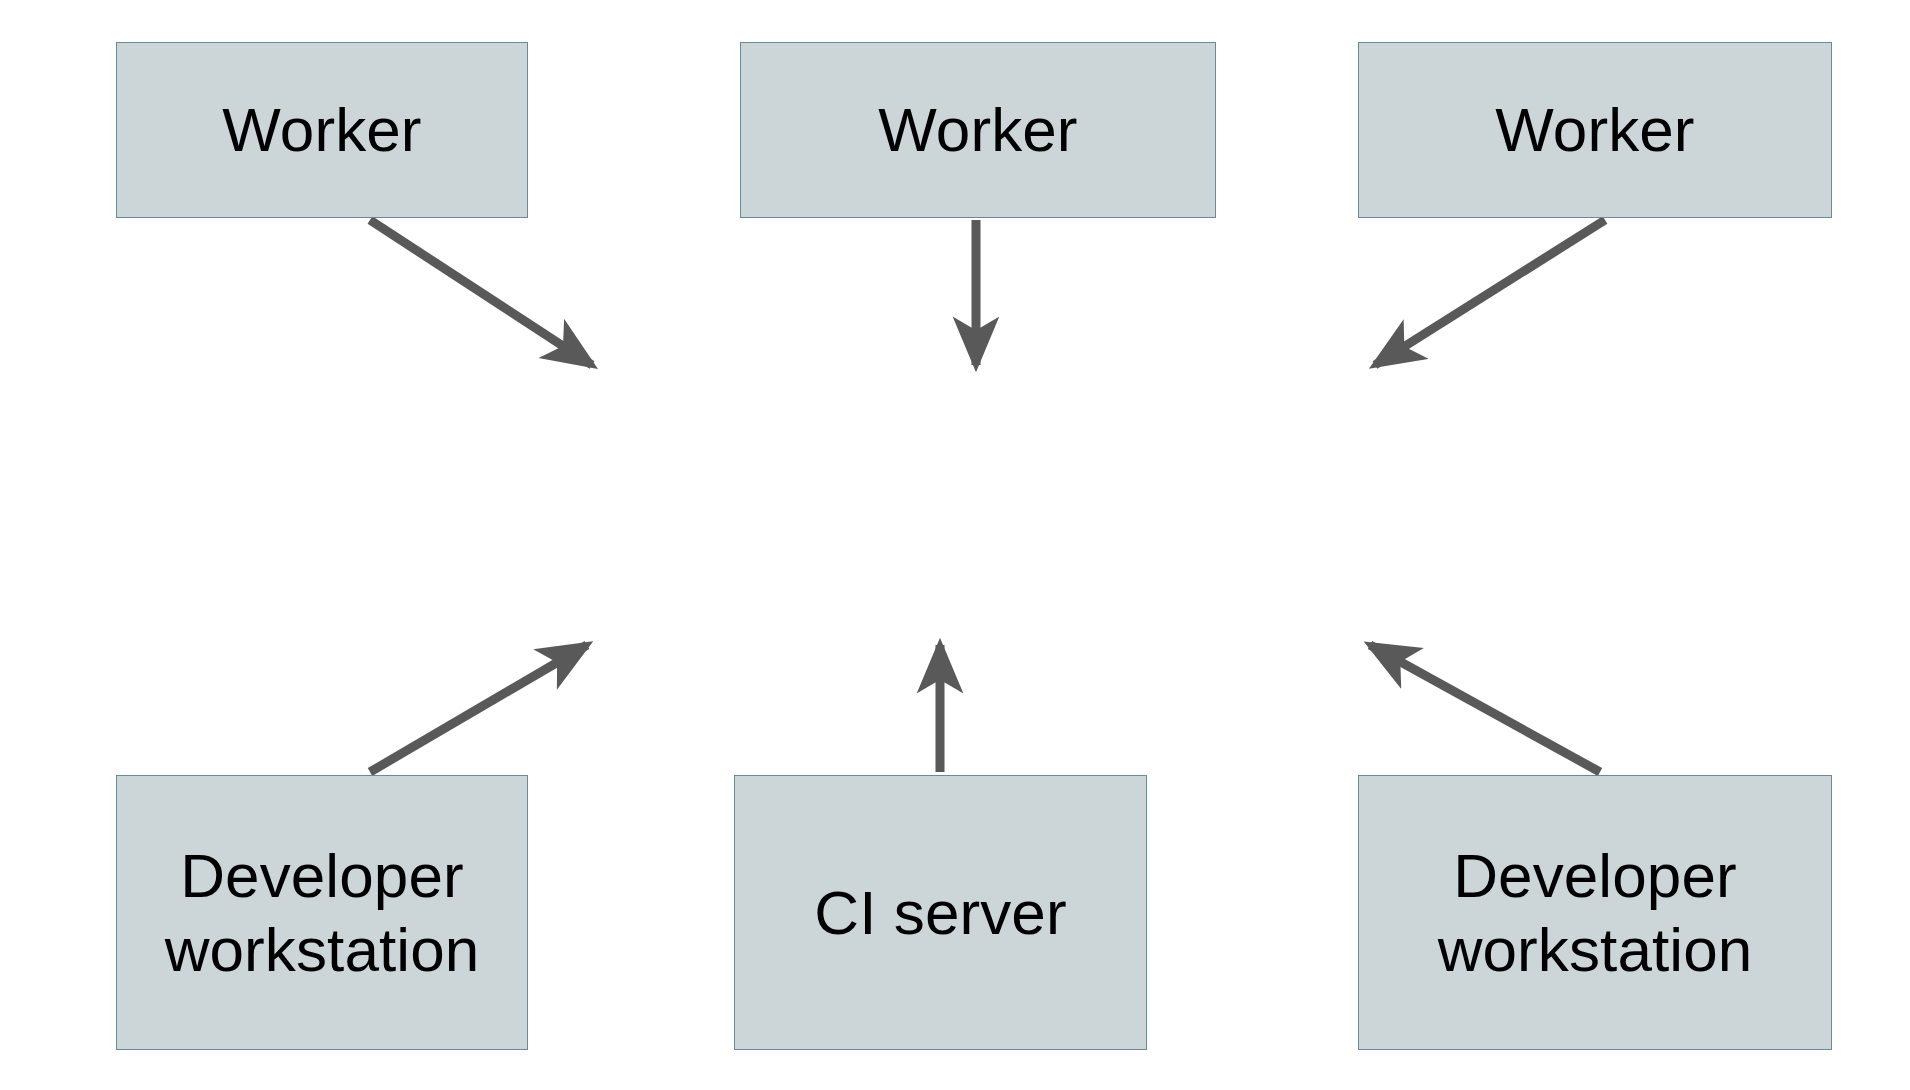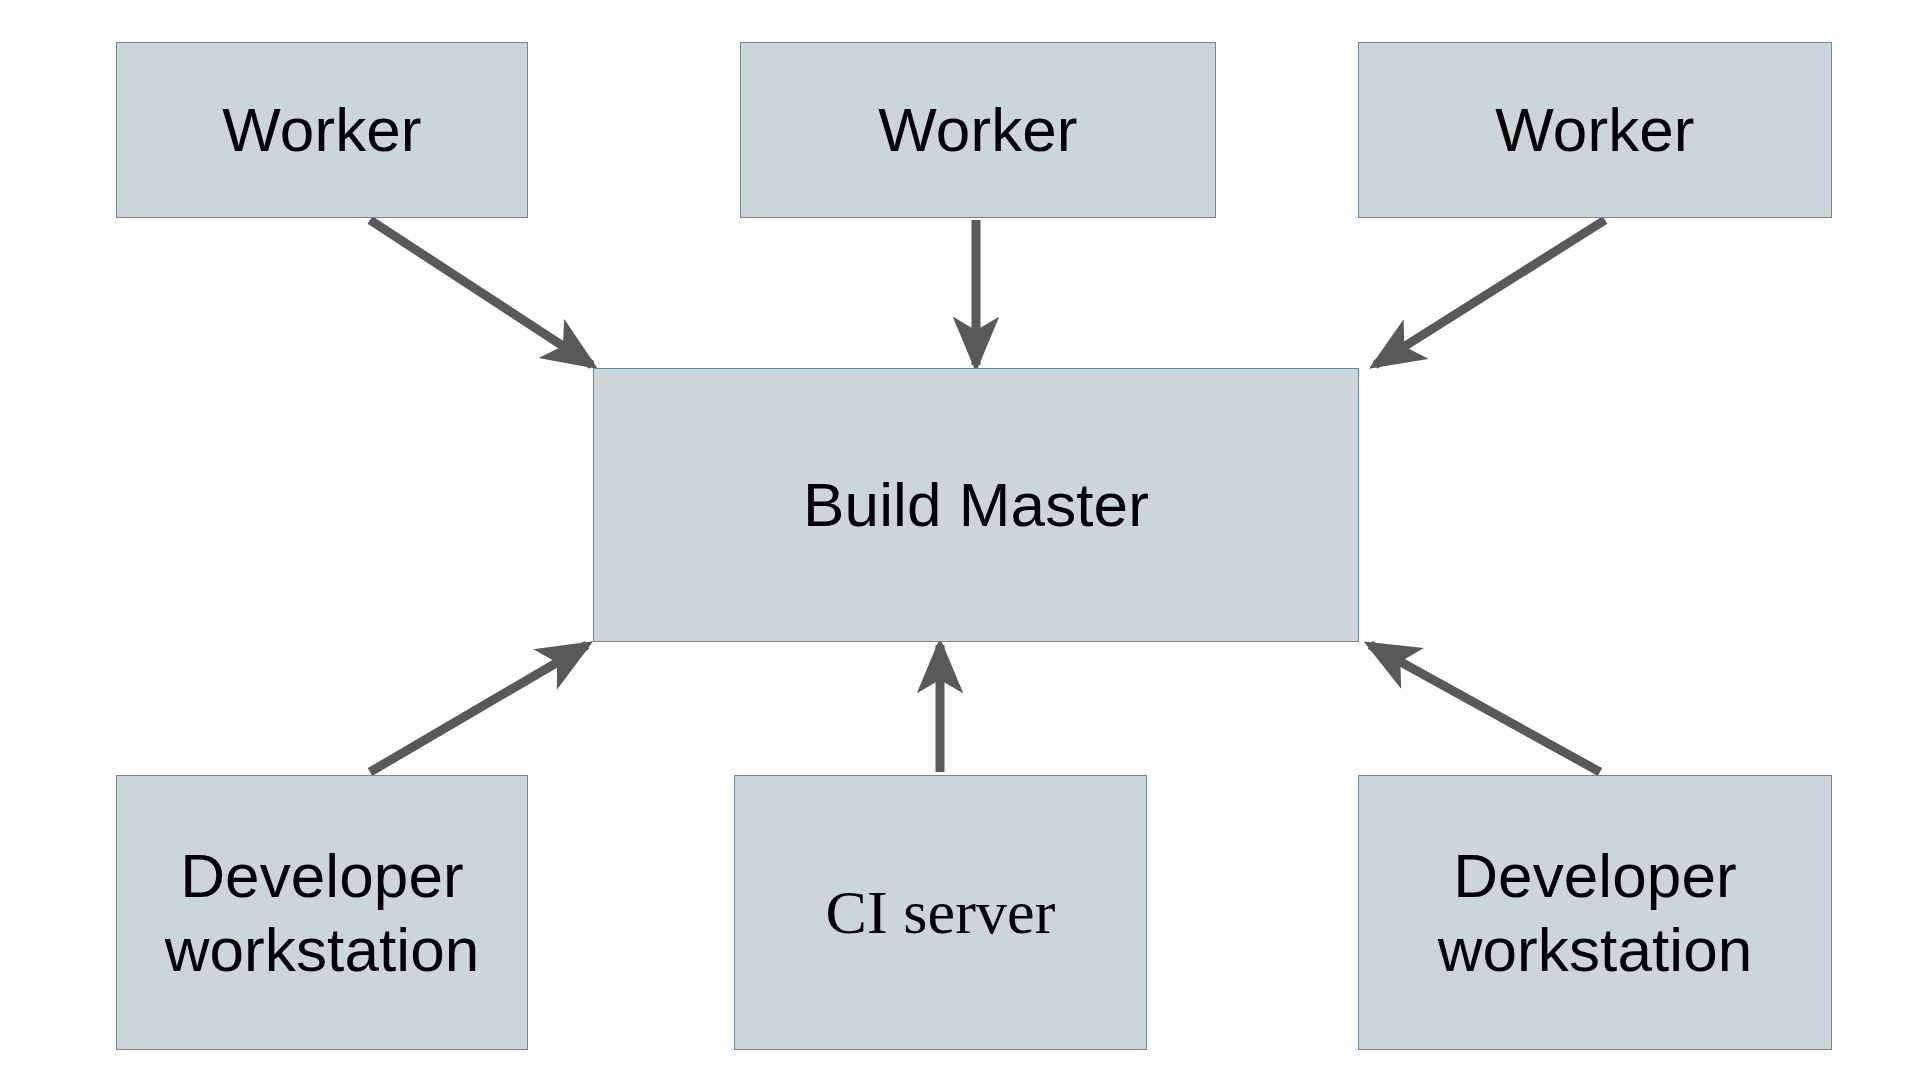--- a/index.html
+++ b/index.html
@@ -65,21 +65,21 @@
   
   #node-worker-1 { left: 116px;  top: 42px;  width: 412px; height: 176px; }
   #node-worker-2 { left: 740px;  top: 42px;  width: 476px; height: 176px; }
   #node-worker-3 { left: 1358px; top: 42px;  width: 474px; height: 176px; }
 
   
   #node-build-master { left: 593px; top: 368px; width: 766px; height: 274px; }
 
   
   #node-dev-1 { left: 116px;  top: 775px; width: 412px; height: 275px; }
-  #node-ci    { left: 734px;  top: 775px; width: 413px; height: 275px; font-family: Liberation Serif, serif; }
+  #node-ci    { left: 734px;  top: 775px; width: 413px; height: 275px; }
   #node-dev-2 { left: 1358px; top: 775px; width: 474px; height: 275px; }
 </style>
 </head>
 <body>
 
 <div id="canvas">
 
   <svg id="edge-layer" width="1910" height="1090" viewBox="0 0 1910 1090" xmlns="http://www.w3.org/2000/svg">
     <defs>
       <marker id="arrowhead" markerWidth="7" markerHeight="7" refX="5.4" refY="2.6" orient="auto" markerUnits="strokeWidth">
@@ -117,23 +117,20 @@
   </div>
 
   <div class="node node-worker" id="node-worker-2">
     <span>Worker</span>
   </div>
 
   <div class="node node-worker" id="node-worker-3">
     <span>Worker</span>
   </div>
 
-  <div class="node node-master" id="node-build-master">
-    <span>Build Master</span>
-  </div>
 
   <div class="node node-dev" id="node-dev-1">
     <span>Developer
 workstation</span>
   </div>
 
   <div class="node node-ci" id="node-ci">
     <span>CI server</span>
   </div>
 

